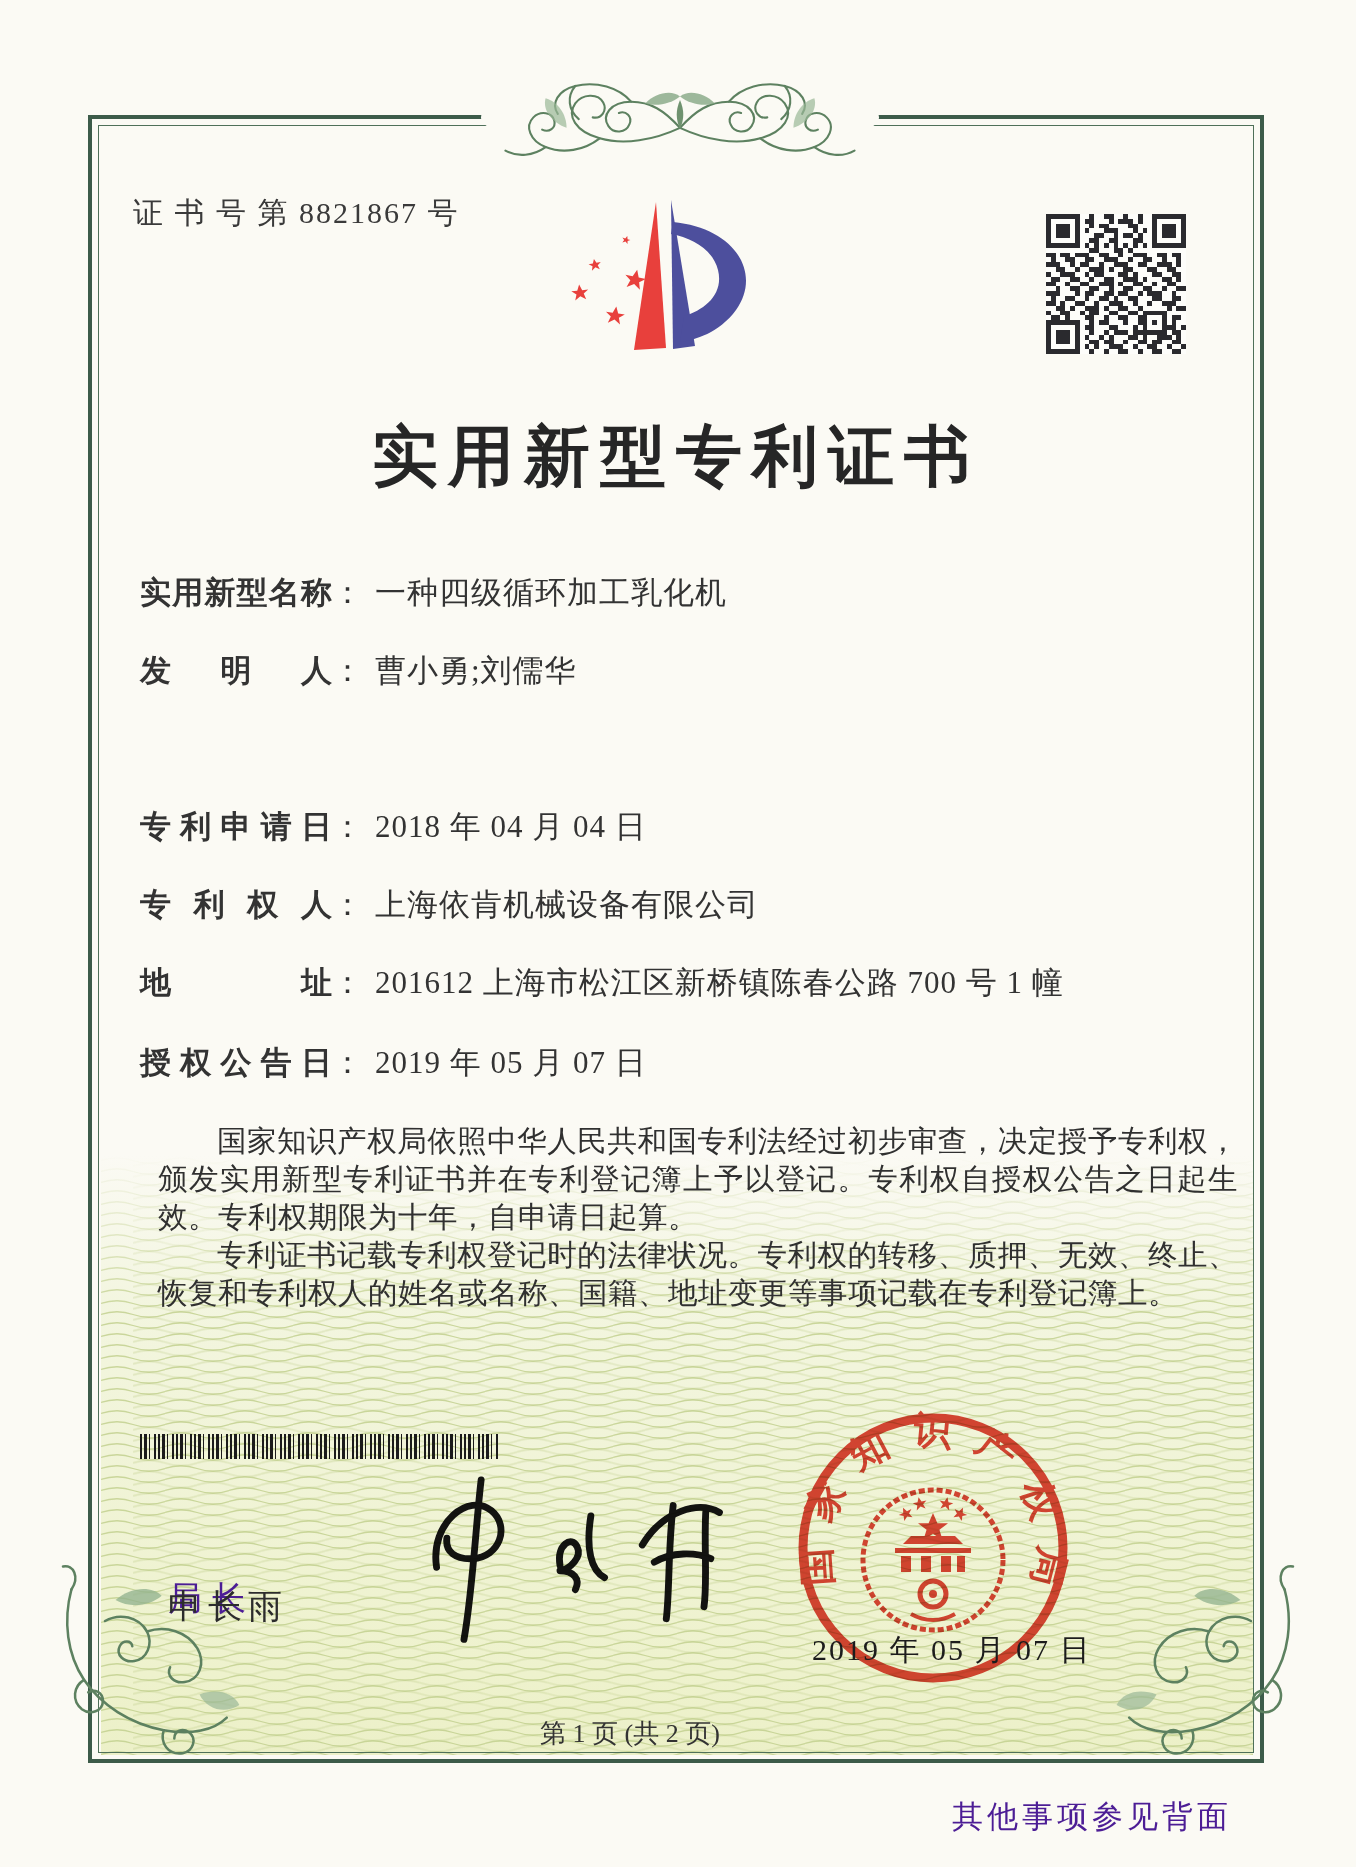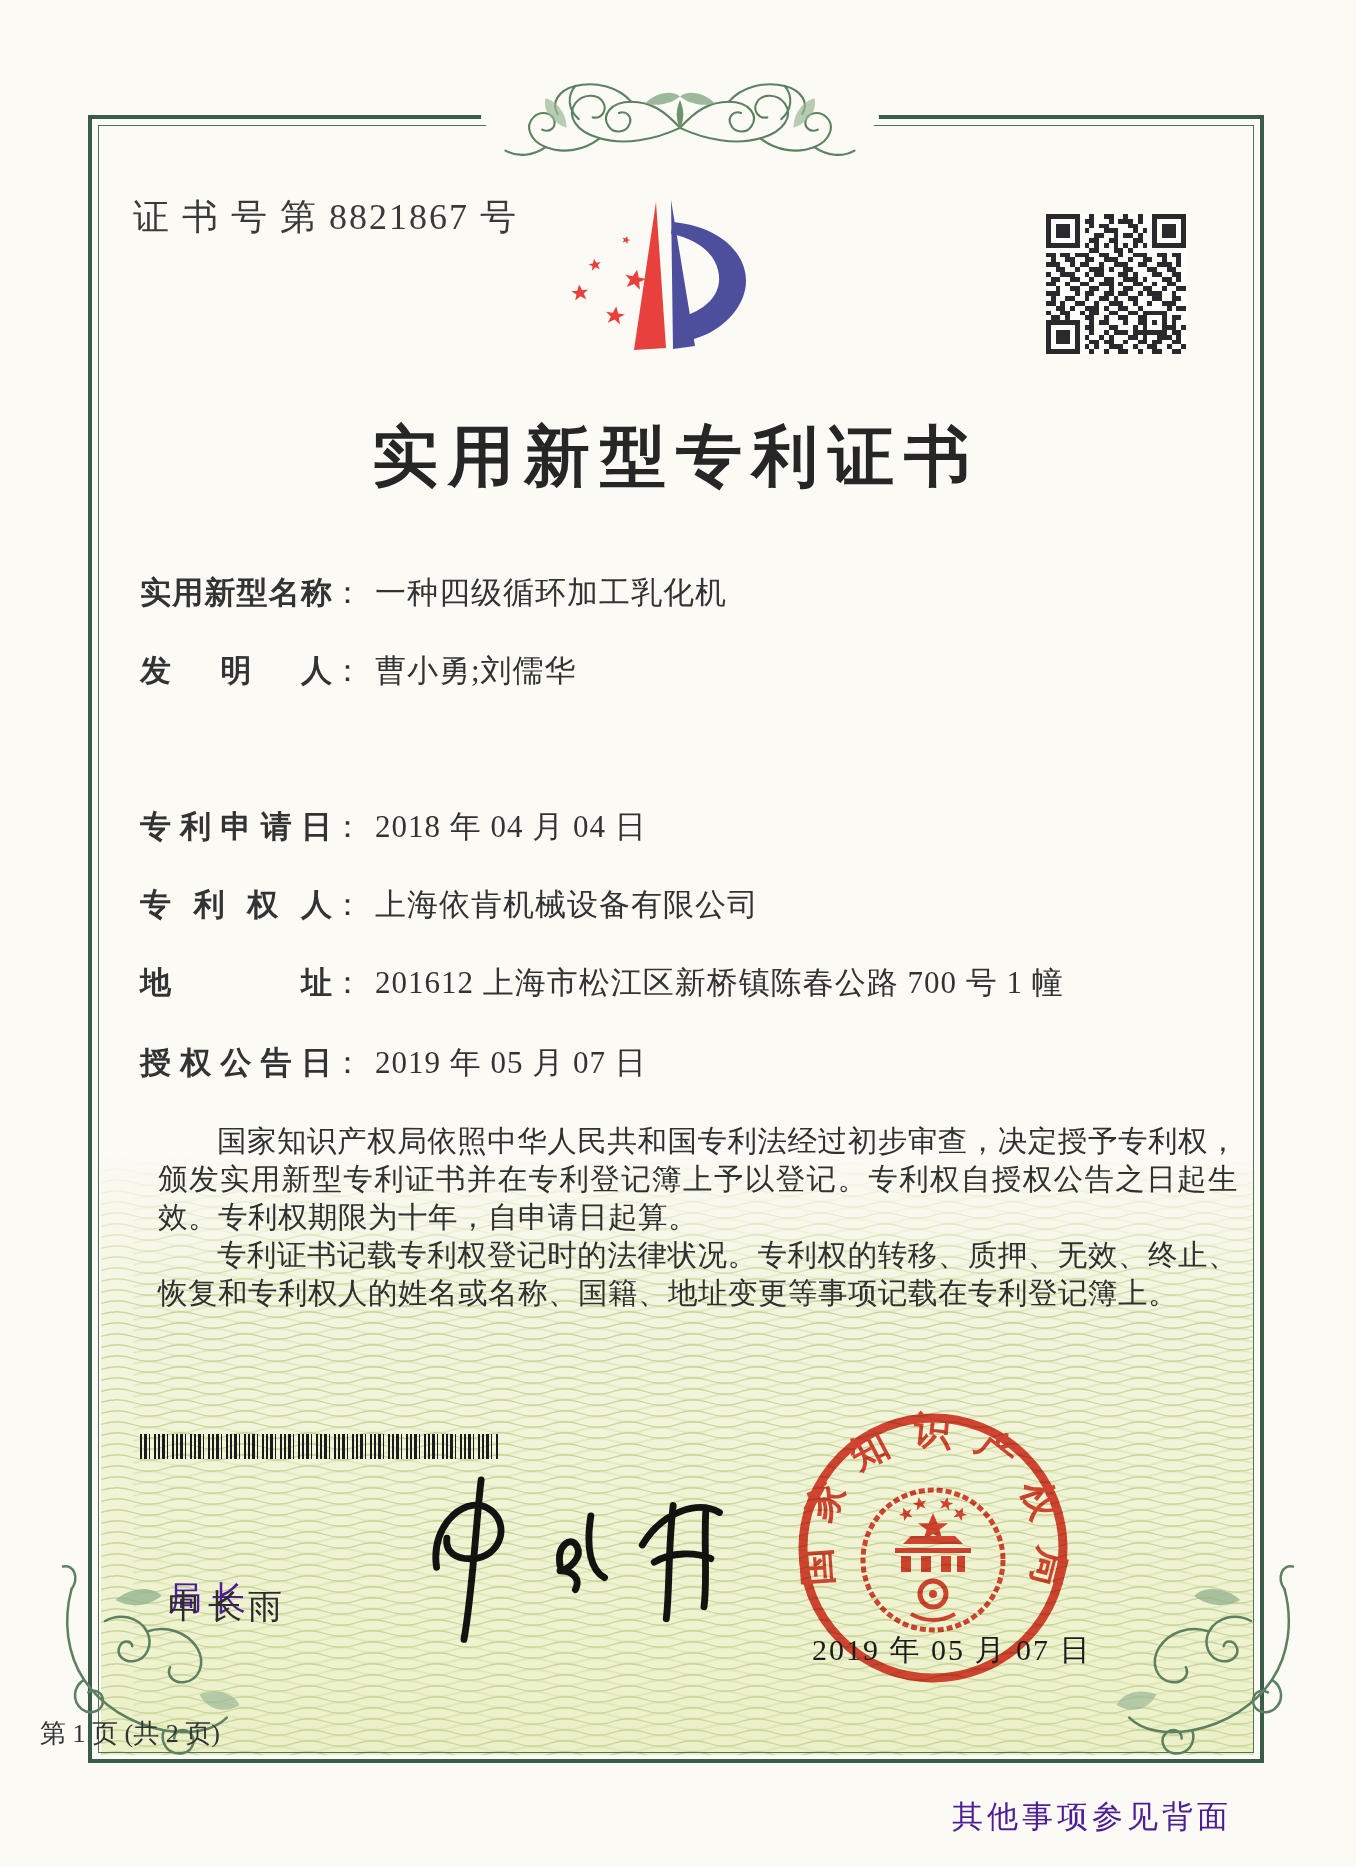--- a/index.html
+++ b/index.html
@@ -14,21 +14,21 @@
   .frame-inner{position:absolute;left:98px;top:125px;width:1156px;height:1628px;
     border:1.6px solid #4f7059;box-sizing:border-box;z-index:3;}
   .ornament{position:absolute;z-index:4;}
   
   .watermark{position:absolute;left:101px;top:1155px;width:1152px;height:600px;z-index:1;
     background:linear-gradient(180deg,rgba(235,241,205,0) 0px,rgba(236,242,206,.55) 150px,#eef2cd 520px,#ecf0c8 100%);}
   .watermark svg{position:absolute;inset:0;
     -webkit-mask-image:linear-gradient(180deg,transparent 0,#000 160px);
     mask-image:linear-gradient(180deg,transparent 0,#000 160px);}
   
-  .cert-no{position:absolute;left:133px;top:193px;font-size:36px;letter-spacing:2px;color:#3a3a3a;z-index:5;}
+  .cert-no{position:absolute;left:133px;top:193px;font-size:30px;letter-spacing:2px;color:#3a3a3a;z-index:5;}
   .logo{position:absolute;left:538px;top:188px;z-index:5;}
   .qr{position:absolute;left:1046px;top:214px;z-index:5;}
   .title{position:absolute;left:88px;top:412px;width:1176px;text-align:center;
     font-size:66px;font-weight:bold;letter-spacing:10px;color:#262626;z-index:5;}
   
   .field-row{position:absolute;left:140px;width:1090px;font-size:31px;color:#333;z-index:5;white-space:nowrap;}
   .flabel{display:inline-block;width:192px;text-align:justify;text-align-last:justify;vertical-align:top;font-weight:bold;}
   .fcolon{display:inline-block;margin-right:12px;}
   .fvalue{letter-spacing:1px;}
   .grant-right{position:absolute;left:515px;top:0;white-space:nowrap;}
@@ -39,21 +39,21 @@
   
   .barcode{position:absolute;left:140px;top:1434px;width:358px;height:25px;z-index:5;
     background:repeating-linear-gradient(90deg,#1b1b1b 0 2px,transparent 2px 4px,#1b1b1b 4px 7px,transparent 7px 9px,#1b1b1b 9px 10px,transparent 10px 14px,#1b1b1b 14px 16px,transparent 16px 18px);}
   .director-label{position:absolute;left:168px;top:1528px;font-size:34px;letter-spacing:10px;color:#4c1d95;
     font-family:"Liberation Sans","DejaVu Sans",sans-serif;z-index:5;margin-top:48px;}
   .director-name{position:absolute;left:168px;top:1584px;font-size:34px;letter-spacing:6px;color:#2c2c2c;
     font-family:"Liberation Sans","DejaVu Sans",sans-serif;z-index:5;}
   .signature{position:absolute;left:380px;top:1452px;z-index:6;mix-blend-mode:multiply;}
   .seal{position:absolute;left:793px;top:1408px;z-index:6;mix-blend-mode:multiply;opacity:.93;}
   .seal-date{position:absolute;left:812px;top:1630px;font-size:30px;letter-spacing:2px;color:#1c1c1c;z-index:7;white-space:nowrap;}
-  .page-info{position:absolute;left:40px;top:1716px;width:1180px;font-size:26px;color:#333;z-index:5;}
+  .page-info{position:absolute;left:40px;top:1716px;width:1180px;text-align:center;font-size:26px;color:#333;z-index:5;}
   .back-note{position:absolute;left:52px;top:1796px;width:1180px;text-align:right;font-size:31px;
     letter-spacing:4px;color:#4c1d95;z-index:5;}
 </style>
 </head>
 <body>
 
 <div class="page">
 
   <div class="watermark">
     <svg width="1152" height="600">

